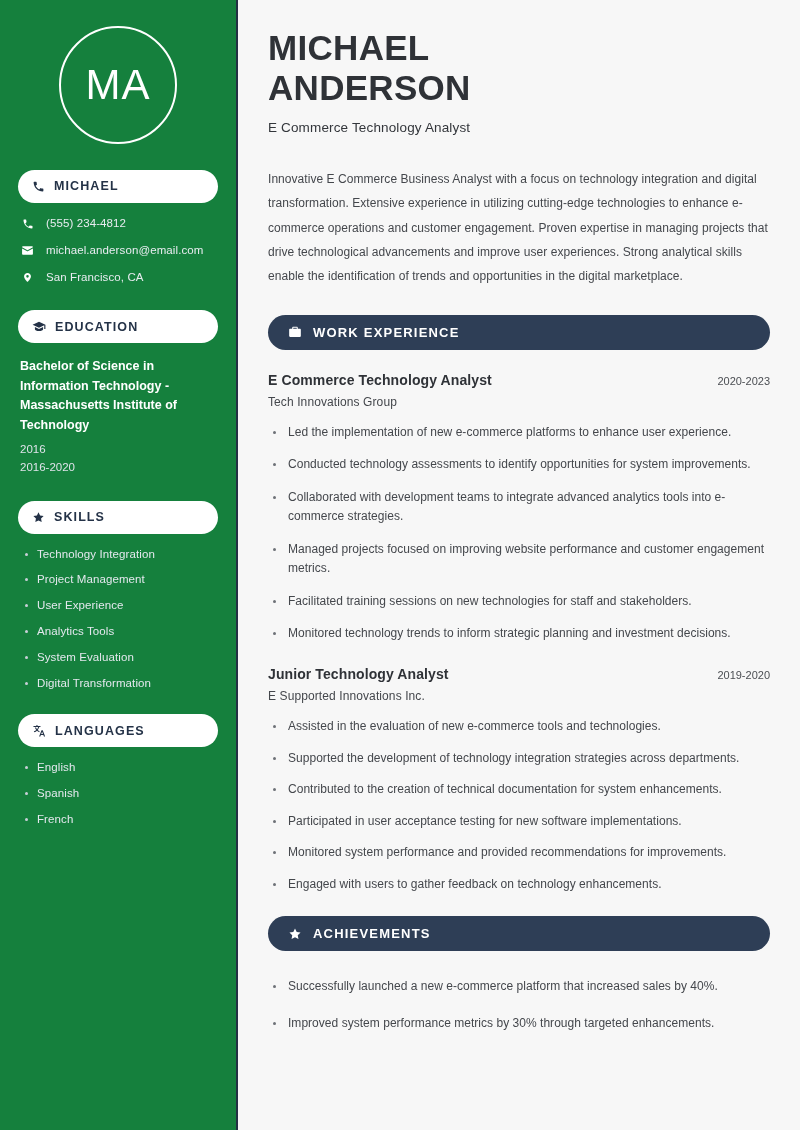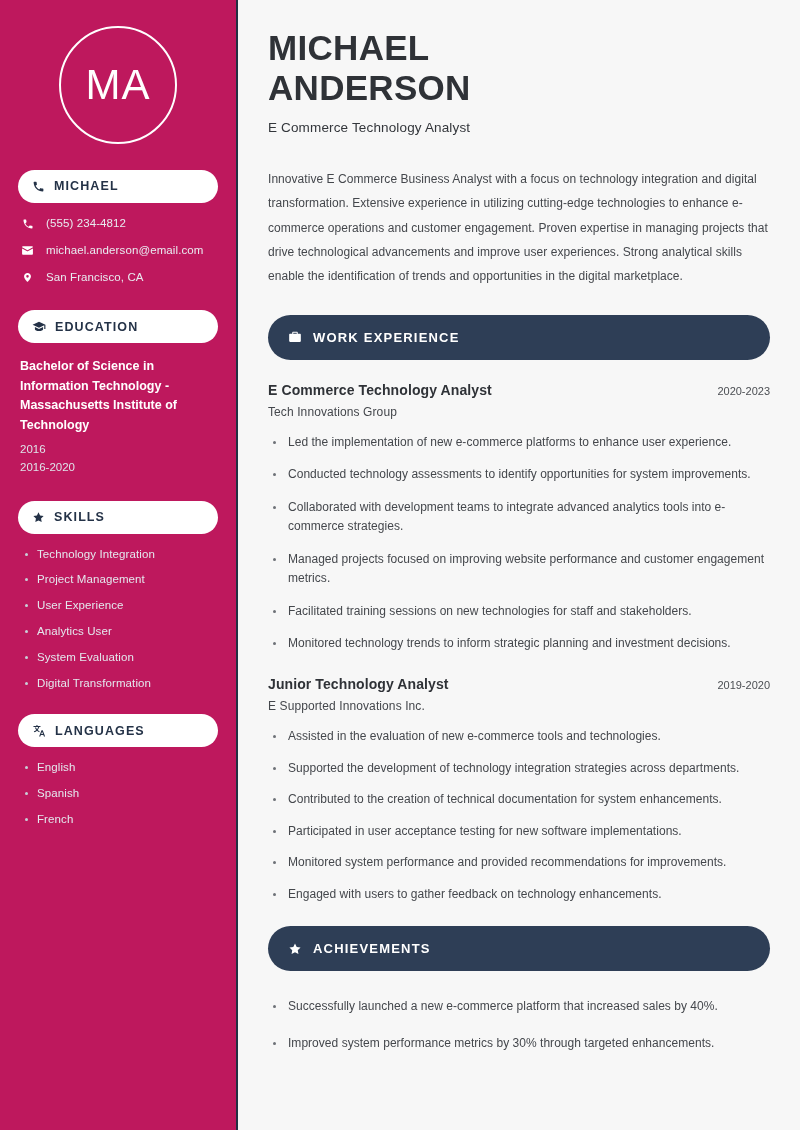--- a/index.html
+++ b/index.html
@@ -15,21 +15,21 @@
     width: 800px; height: 1130px;
     background: #f7f7f7;
     display: flex;
     overflow: hidden;
   }
 
   
   .sidebar {
     width: 238px;
     flex: 0 0 238px;
-    background: #be185d;
+    background: #15803d;
     border-right: 2px solid #233043;
     padding: 0 18px;
     color: #ffffff;
   }
   .avatar-wrap {
     display: flex;
     justify-content: center;
     align-items: center;
     height: 170px;
   }
@@ -144,21 +144,21 @@
     font-size: 12px;
     color: #44474c;
     line-height: 2.03;
     margin: 0 0 26px 0;
     letter-spacing: .05px;
   }
 
   .section-bar {
     background: #2e3e56;
     border-radius: 999px;
-    height: 45px;
+    height: 35px;
     display: flex;
     align-items: center;
     padding: 0 20px;
     gap: 11px;
     margin-bottom: 22px;
   }
   .section-bar .bar-icon { display: flex; align-items: center; color: #ffffff; }
   .section-bar .bar-icon svg { display: block; }
   .section-bar-label {
     color: #ffffff;
@@ -287,21 +287,21 @@
           <path d="M12 2.5l2.9 6 6.6.9-4.8 4.6 1.2 6.5L12 17.4l-5.9 3.1 1.2-6.5L2.5 9.4l6.6-.9 2.9-6z"></path>
         </svg>
       </span>
       <span class="pill-label">SKILLS</span>
     </div>
 
     <ul class="side-list">
       <li>Technology Integration</li>
       <li>Project Management</li>
       <li>User Experience</li>
-      <li>Analytics User</li>
+      <li>Analytics Tools</li>
       <li>System Evaluation</li>
       <li>Digital Transformation</li>
     </ul>
 
     <div class="pill">
       <span class="pill-icon">
         <svg width="14" height="14" viewBox="0 0 24 24" fill="currentColor">
           <path d="M2.5 3.4h5.1V1.9h1.8v1.5h5.1v1.7h-2.1c-.5 2-1.4 3.7-2.6 5.1 1 .9 2.1 1.6 3.3 2.1l-.7 1.7c-1.5-.6-2.8-1.4-3.9-2.5-1.2 1.2-2.7 2.1-4.5 2.8l-.8-1.7c1.7-.6 3-1.4 4.1-2.4C6.2 9 5.4 7.6 4.9 6.1h1.9c.4 1 1 2 1.7 2.8 1-1.1 1.7-2.4 2.1-3.9H2.5V3.4z"></path>
           <path d="M16.3 10.6h2.1l4.1 11h-2l-1-2.8h-4.3l-1 2.8h-2l4.1-11zm1 2.5-1.5 4.1h3l-1.5-4.1z"></path>
         </svg>

